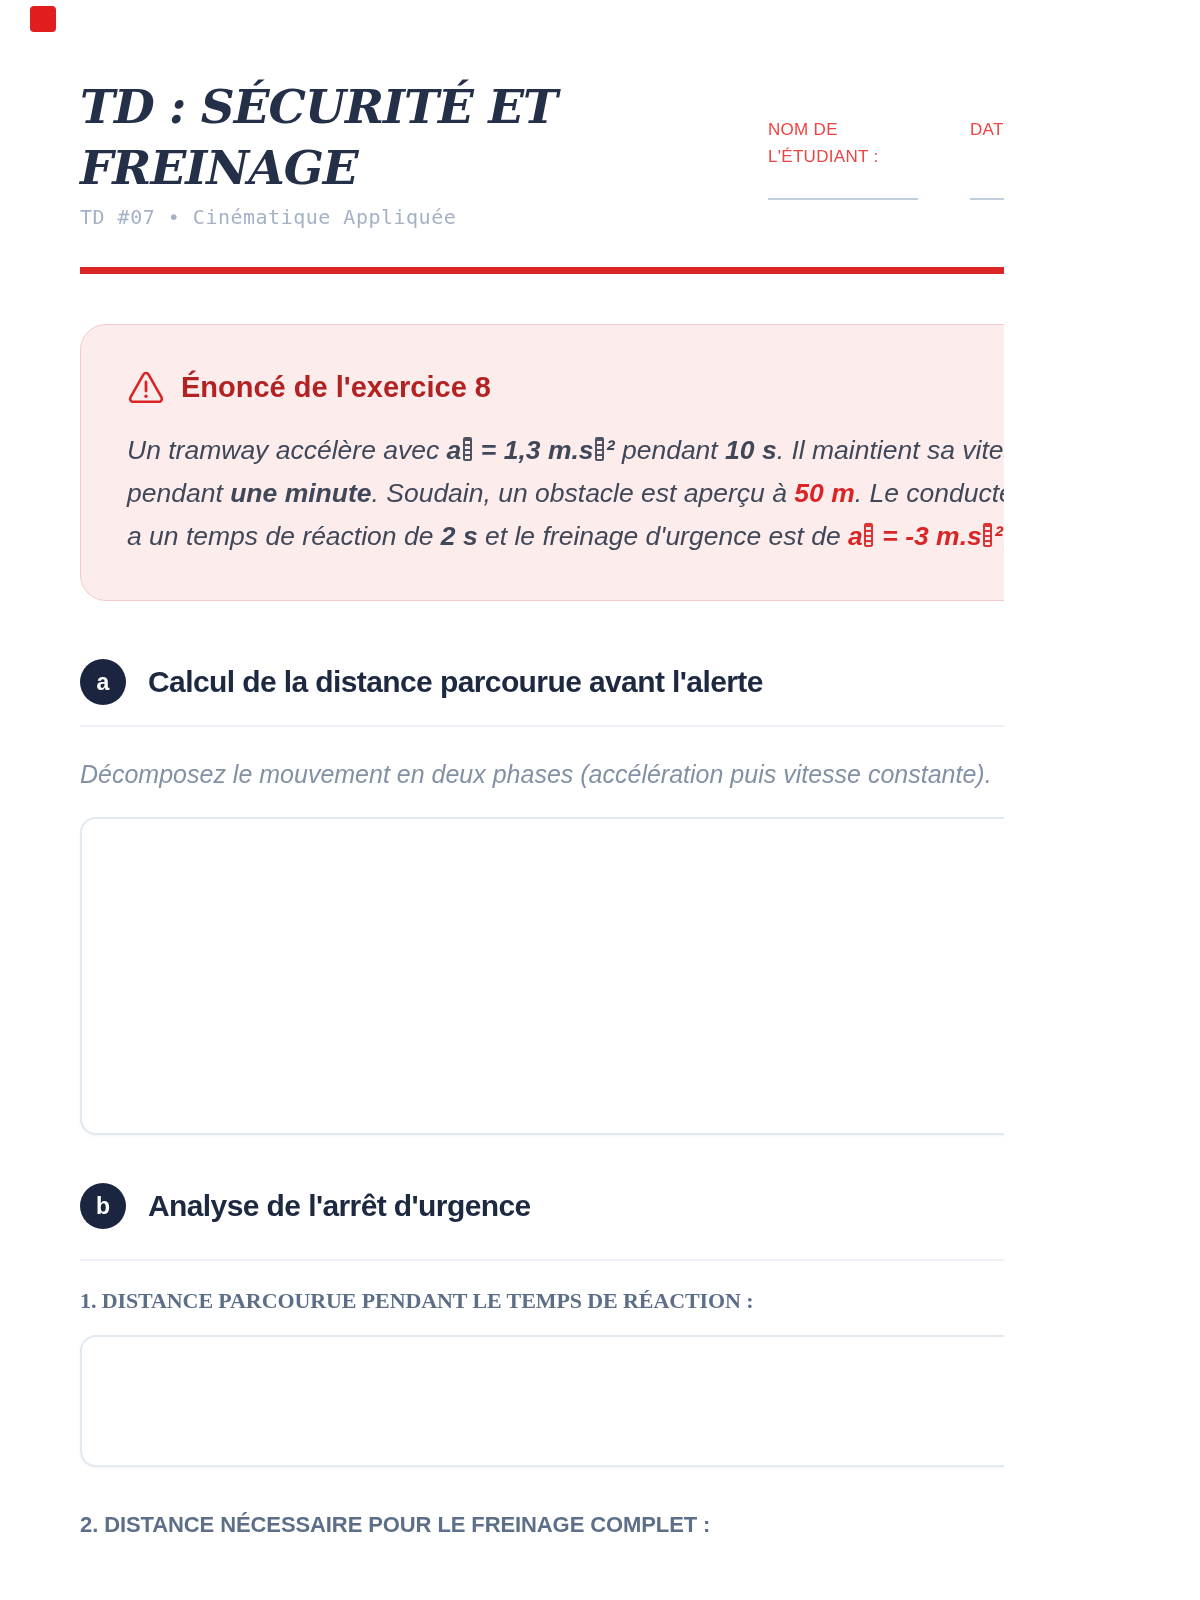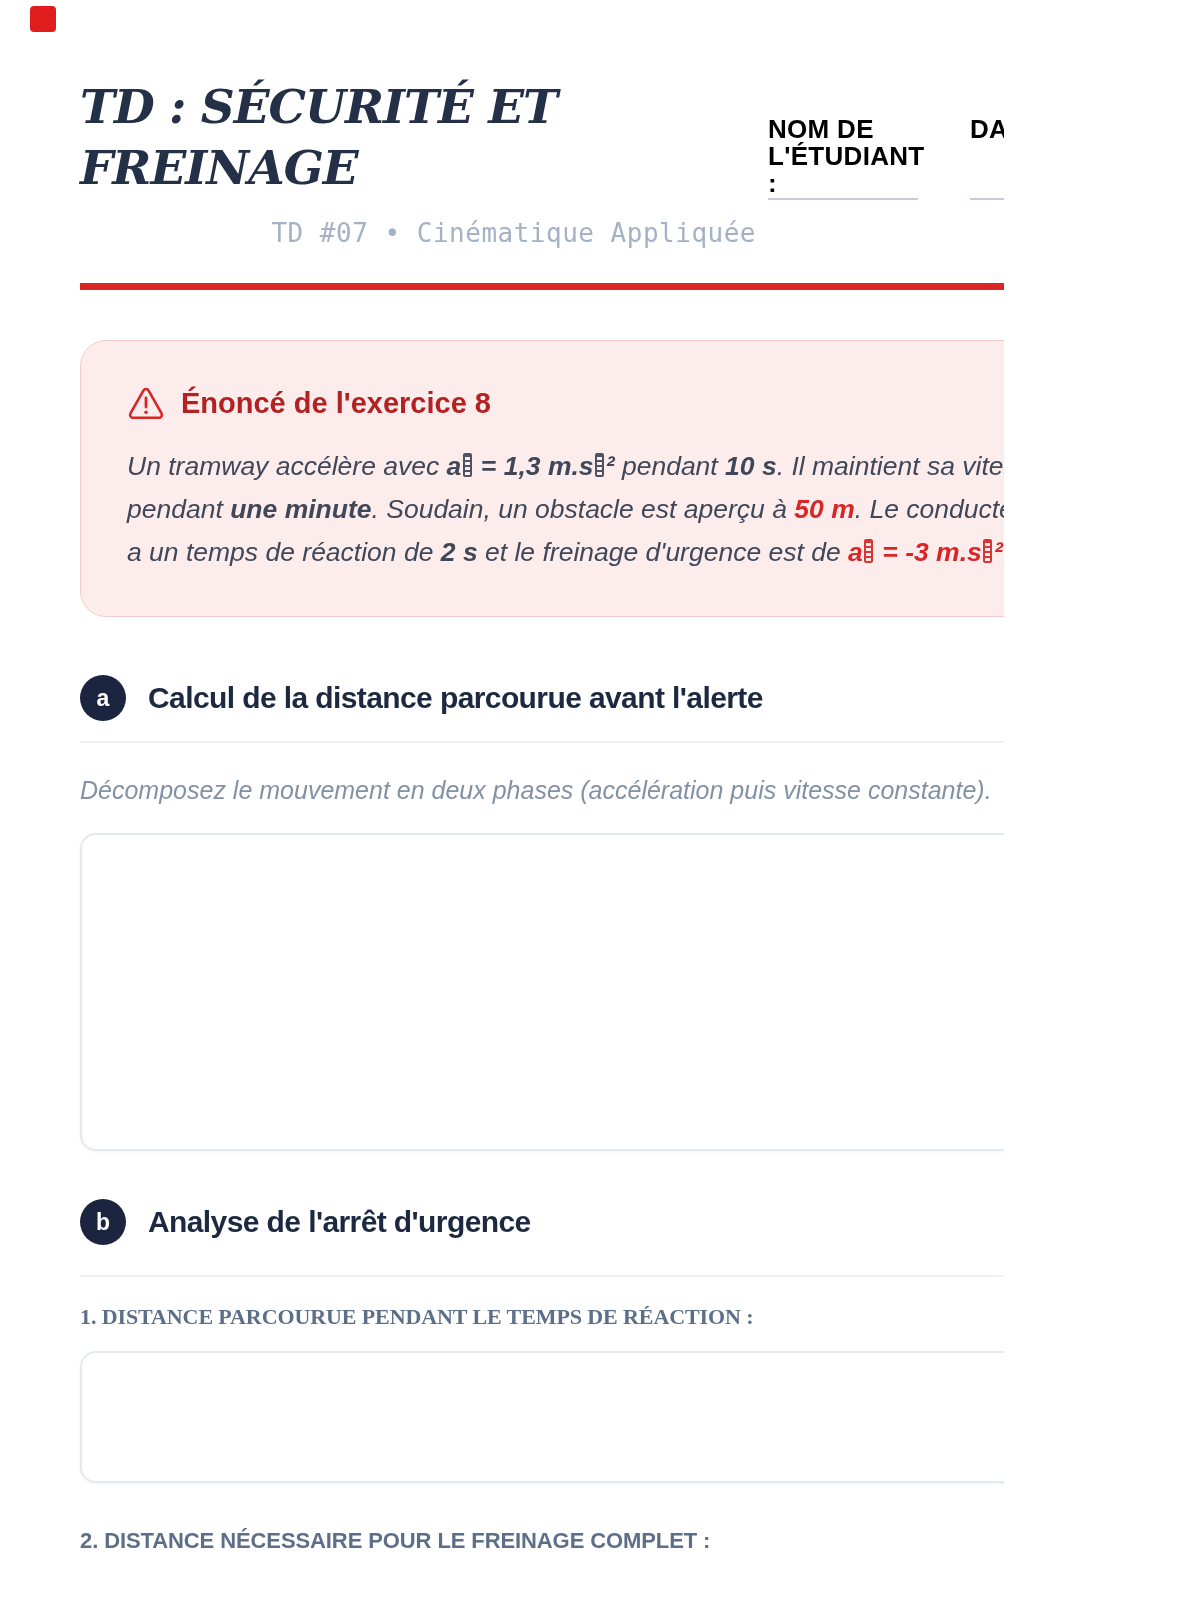--- a/index.html
+++ b/index.html
@@ -16,28 +16,28 @@
 
   
   .header { display:flex; align-items:flex-start; margin-top:76px; }
   .title-col { width:676px; }
   h1 {
     font-family:"DejaVu Serif", serif; font-style:italic; font-weight:bold;
     font-size:47px; line-height:61px; letter-spacing:-1px; color:#243047;
   }
   h1 span { display:block; }
   .subtitle {
-    margin-top:23px; text-align:right;
+    margin-top:7px; 
     font-family:"DejaVu Sans Mono", monospace;
-    font-size:26px; line-height:24px; letter-spacing:.5px; color:#a5b1c4;
+    font-size:20px; line-height:24px; letter-spacing:.5px; color:#a5b1c4;
   }
   .fields { margin-left:auto; margin-right:-22px; margin-top:40px; display:flex; gap:52px; }
   .field { width:150px; height:84px; display:flex; flex-direction:column; justify-content:space-between; }
   .field-label {
-    font-weight:bold; font-size:26px; line-height:27px; letter-spacing:.3px; color:#000000;
+    font-weight:normal; font-size:17px; line-height:27px; letter-spacing:.3px; color:#ef4444;
   }
   .field-line { border-bottom:2px solid #c3cedd; width:100%; }
 
   .accent-rule { margin-top:38px; height:7px; background:#d92525; }
 
   
   .alert {
     margin-top:50px; background:#fcecec; border:1px solid #f5caca;
     border-radius:26px; padding:44px 46px 42px 46px;
   }

